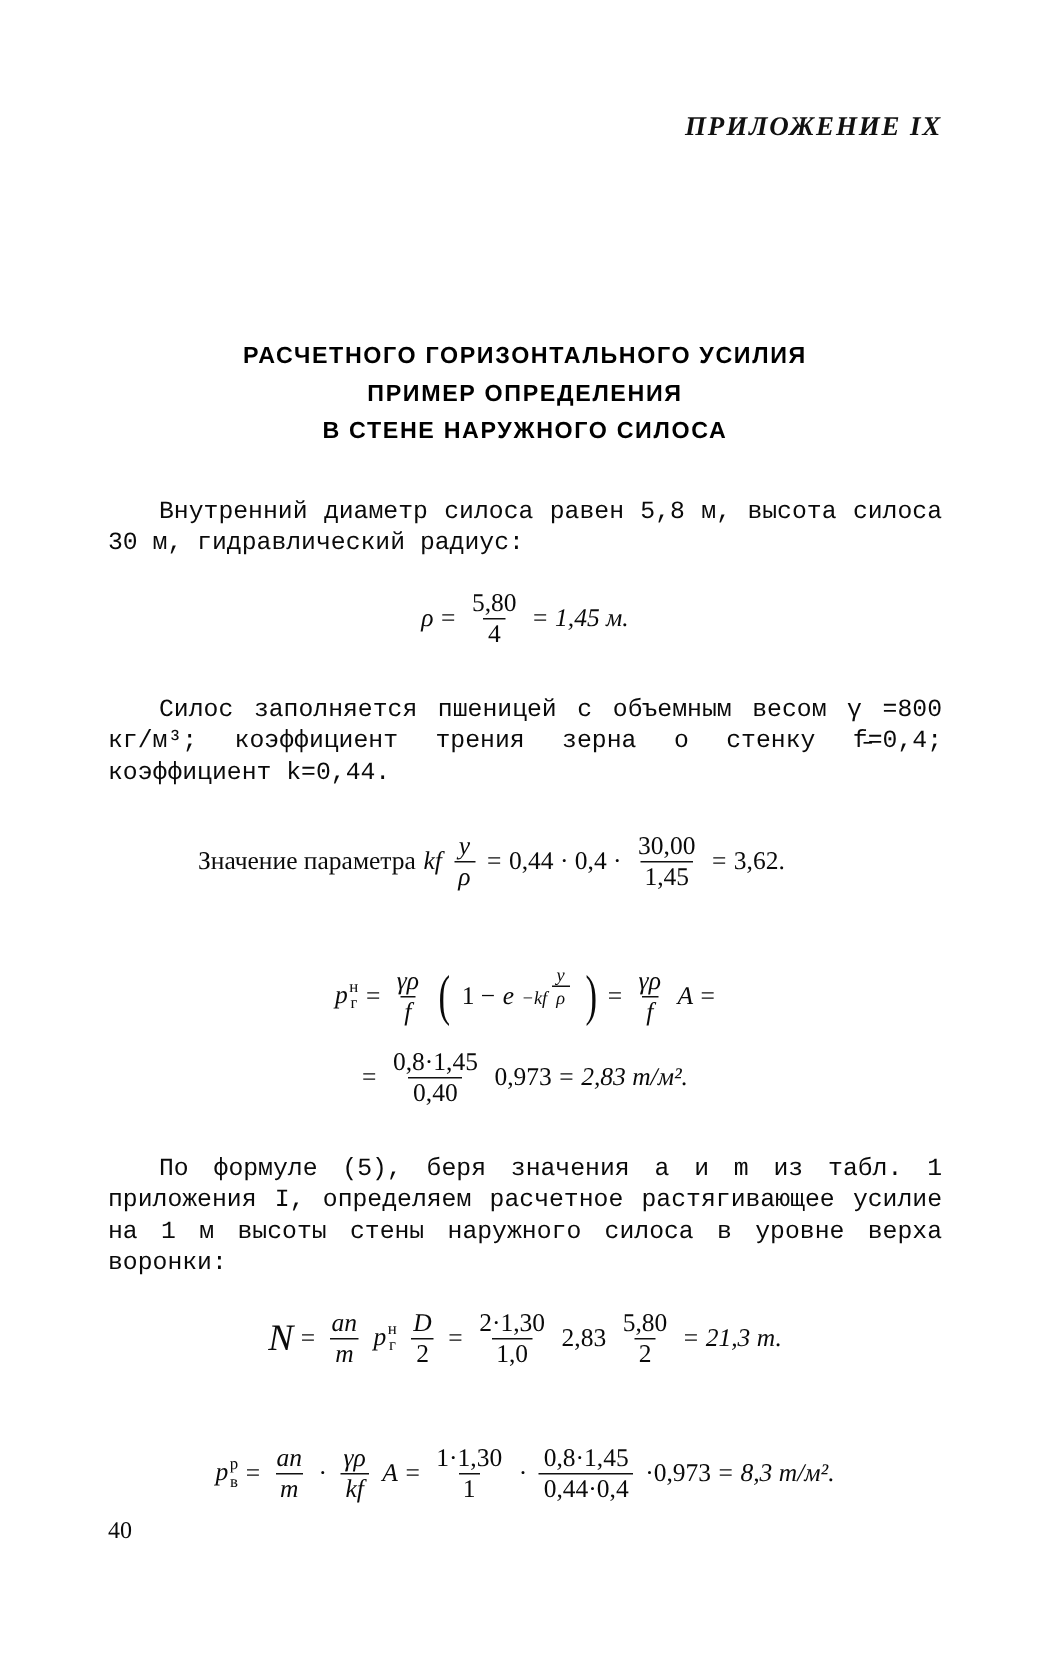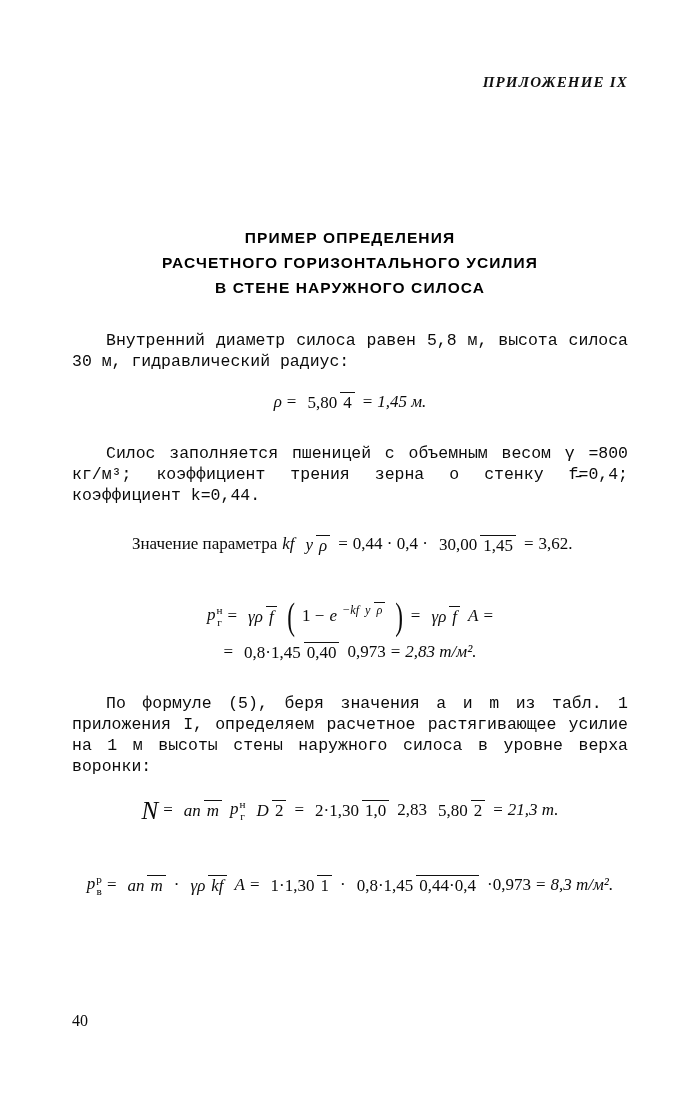--- a/index.html
+++ b/index.html
@@ -20,21 +20,21 @@
     inset: 0;
     padding: 0;
   }
   .running-head {
     position: absolute;
     top: 74px;
     right: 72px;
     font-family: "Liberation Serif", serif;
     font-style: italic;
     font-weight: bold;
-    font-size: 15px;
+    font-size: 18px;
     letter-spacing: 1.2px;
     color: #111;
   }
   .content {
     position: absolute;
     left: 72px;
     right: 72px;
     top: 225px;
   }
   .title-block {
@@ -81,20 +81,21 @@
     white-space: nowrap;
   }
   .eq-row.indentleft {
     justify-content: flex-start;
     padding-left: 60px;
     margin-top: 16px;
   }
   .it { font-style: italic; }
   .frac {
     display: inline-flex;
+    flex-direction: column;
     align-items: center;
     vertical-align: middle;
     margin: 0 3px;
     line-height: 1.15;
   }
   .frac .num { padding: 0 3px; }
   .frac .den { padding: 0 3px; border-top: 1.3px solid #111; }
   .subsup {
     display: inline-flex;
     flex-direction: column;
@@ -136,22 +137,22 @@
 </head>
 <body>
 
 <div class="page">
 
   <div class="running-head">ПРИЛОЖЕНИЕ IX</div>
 
   <div class="content">
 
     <div class="title-block">
+      <div class="line">РАСЧЕТНОГО ГОРИЗОНТАЛЬНОГО УСИЛИЯ</div>
       <div class="line">ПРИМЕР ОПРЕДЕЛЕНИЯ</div>
-      <div class="line">РАСЧЕТНОГО ГОРИЗОНТАЛЬНОГО УСИЛИЯ</div>
       <div class="line">В СТЕНЕ НАРУЖНОГО СИЛОСА</div>
     </div>
 
     <div class="gap-lg"></div>
 
     <p class="para">Внутренний диаметр силоса равен 5,8 м, высота силоса 30 м, гидравлический радиус:</p>
 
     <div class="gap-md"></div>
 
     <div class="eq">

